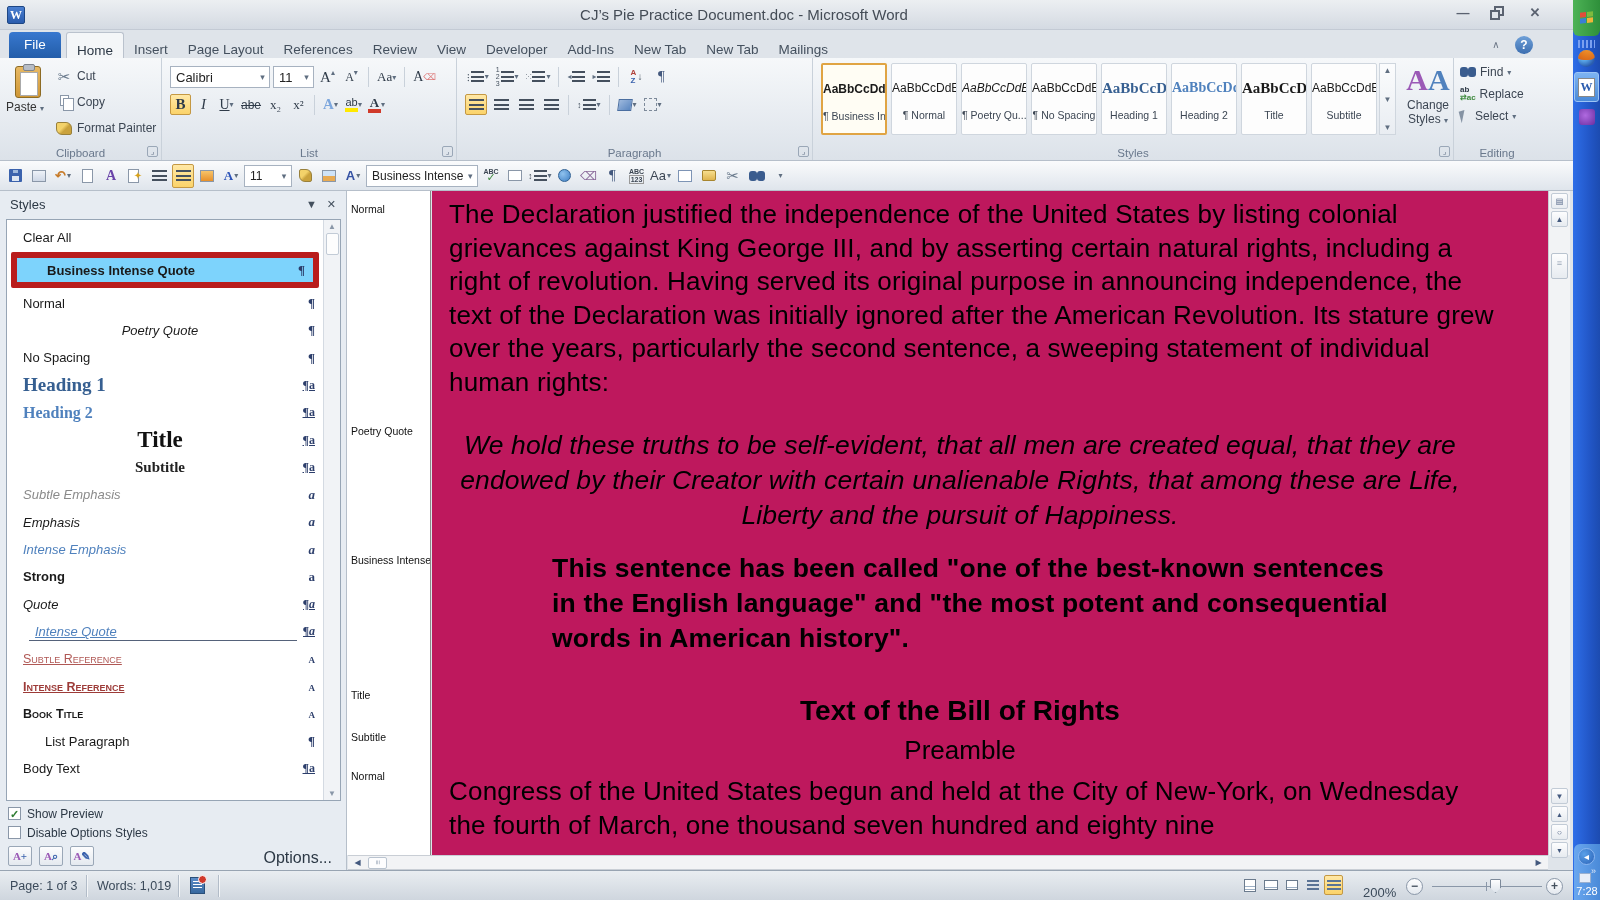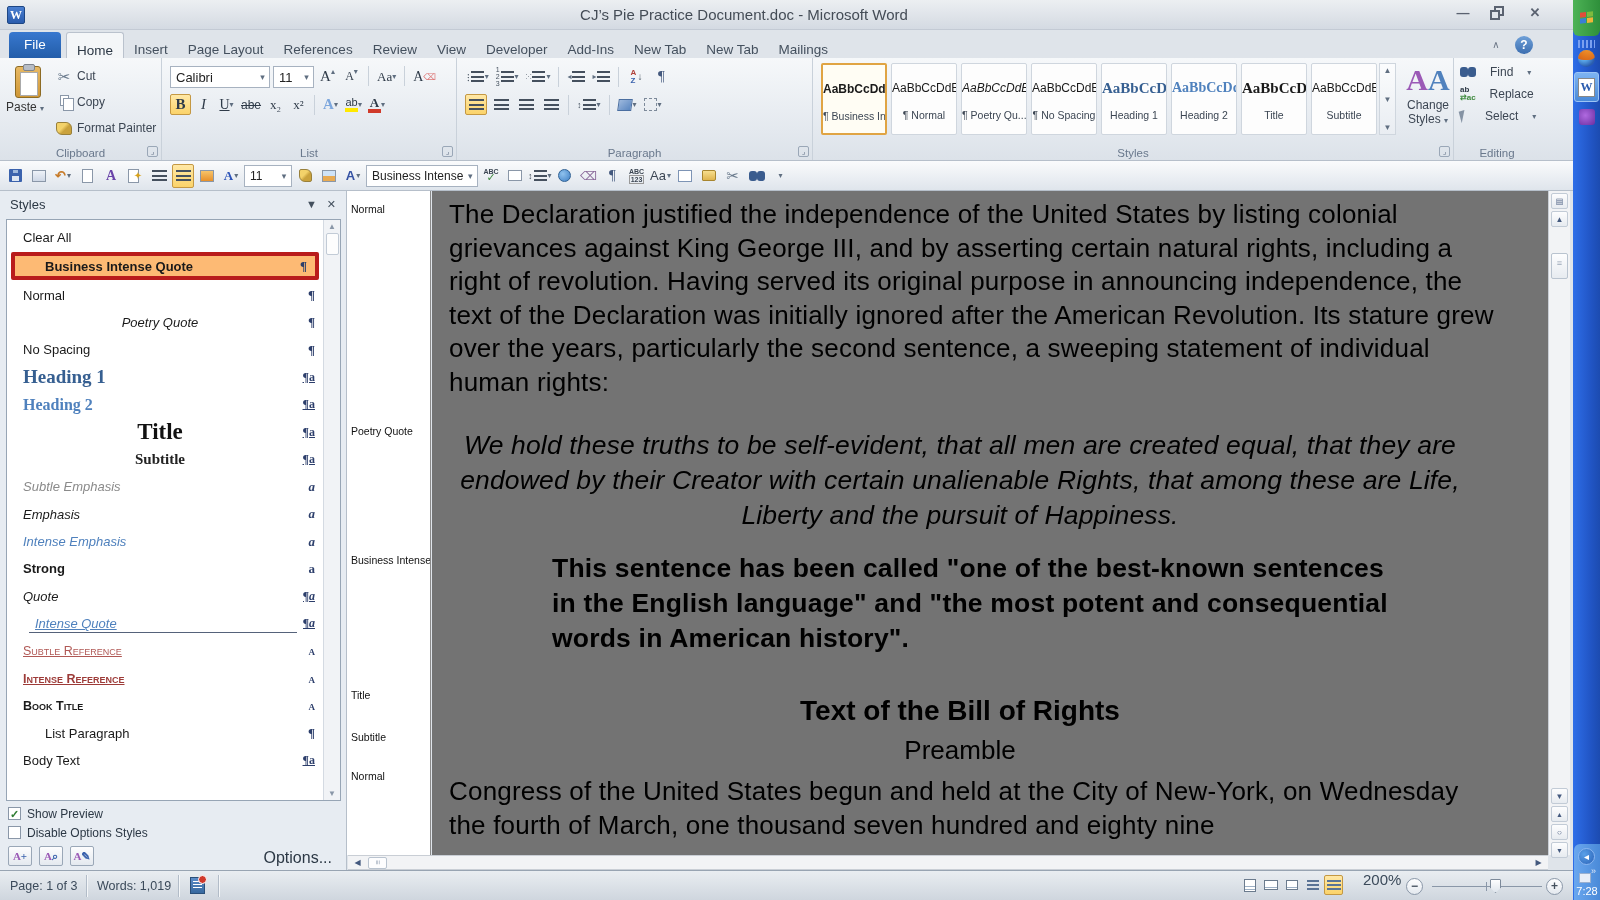--- a/index.html
+++ b/index.html
@@ -40,21 +40,21 @@
 .clipicon:before{content:"";position:absolute;left:4px;top:5px;width:16px;height:22px;background:#fff;border:1px solid #aaa}
 .clipicon:after{content:"";position:absolute;left:7px;top:-3px;width:10px;height:5px;background:#b7bdc6;border:1px solid #7d838c;border-radius:2px}
 .clipsub{display:flex;flex-direction:column;position:absolute;left:56px;top:8px;gap:6px}
 .smbtn{display:flex;align-items:center;gap:5px;font-size:12px;color:#3c4653;height:20px}
 .smbtn .ig{width:16px;text-align:center}
 .ic-cut{color:#6b7b8d;font-size:15px;line-height:1}
 .ic-copy{position:relative;display:inline-block;width:9px;height:11px;background:#fff;border:1px solid #8a97a8}
 .ic-copy:after{content:"";position:absolute;left:2px;top:2px;width:9px;height:11px;border:1px solid #8a97a8;background:#fff}
 .ic-brush{display:inline-block;width:13px;height:13px;background:linear-gradient(135deg,#f3d26a 40%,#caa23c 60%);border:1px solid #99803a;border-radius:2px 6px 2px 6px}
 
-.frow1{position:absolute;left:8px;top:8px;display:flex;align-items:flex-start;gap:3px}
+.frow1{position:absolute;left:8px;top:8px;display:flex;align-items:center;gap:3px}
 .combo{background:#fff;border:1px solid #a7b2c0;height:22px;display:flex;align-items:center;font-size:13px;color:#222;padding-left:5px}
 .combo .arr{margin-left:auto;width:13px;color:#5f6e80;font-size:9px;text-align:center}
 .fontcombo{width:100px}
 .sizecombo{width:41px}
 .fbtn{min-width:21px;height:21px;display:flex;align-items:center;justify-content:center;font-size:13px;color:#2f3b49;padding:0 2px}
 .fbtn.on{background:linear-gradient(#ffe8a6,#fbd36a);border:1px solid #c49843;border-radius:2px}
 .frow2{position:absolute;left:8px;top:36px;display:flex;align-items:center;gap:2px}
 .sep{width:1px;height:20px;background:#c9d1da;margin:0 3px}
 .serif{font-family:"Liberation Serif",serif}
 .u{text-decoration:underline}
@@ -81,21 +81,21 @@
 .scard{width:66px;height:72px;background:#fdfdfd;border:1px solid #cfd6de;border-radius:2px;text-align:center;padding-top:12px;overflow:hidden}
 .scard.sel{border:2px solid #e0a443;background:#fffdf4}
 .sprev{font-size:12px;color:#1a1a1a;line-height:24px;white-space:nowrap}
 .slab{font-size:10.5px;color:#3c4653;margin-top:9px;white-space:nowrap;overflow:hidden}
 .gscroll{position:absolute;left:566px;top:5px;width:17px;height:72px;border:1px solid #cfd6de;background:linear-gradient(#fbfcfd,#e9edf2);display:flex;flex-direction:column;align-items:center;justify-content:space-between;padding:2px 0;font-size:8px;color:#5f6e80}
 .chgstyles{position:absolute;left:588px;top:4px;width:54px;height:86px;text-align:center;font-size:12px;color:#3c4653}
 .chgAA{font-size:30px;line-height:36px;font-family:"Liberation Serif",serif;font-weight:bold}
 .chgAA .a1{color:#9b59b6}.chgAA .a2{color:#4f81bd}
 
 .editcol{position:absolute;left:6px;top:7px;display:flex;flex-direction:column;gap:7px}
-.ebtn{display:flex;align-items:center;gap:14px;font-size:12px;color:#3c4653}
+.ebtn{display:flex;align-items:center;gap:4px;font-size:12px;color:#3c4653}
 .binoc{position:relative;width:16px;height:10px}
 .binoc:before,.binoc:after{content:"";position:absolute;top:0;width:8px;height:10px;background:#3a5c8e;border-radius:3px}
 .binoc:before{left:0}.binoc:after{right:0}
 .abac{font-size:8px;line-height:1;color:#2c3845;font-weight:bold}
 .abac .g{color:#3f8a3f}
 .cursor{width:0;height:0;border-left:6px solid #8593a4;border-right:5px solid transparent;border-bottom:12px solid transparent;border-top:0 solid transparent;transform:rotate(-15deg)}
 
 .toolbar2{position:absolute;left:0;top:161px;width:100%;height:30px;background:linear-gradient(#fafbfc,#dfe5ec);border-bottom:1px solid #b6bfca;display:flex;align-items:center;padding-left:4px;gap:2px}
 .t2b{height:24px;min-width:22px;display:flex;align-items:center;justify-content:center;font-size:13px;color:#3c4653;gap:1px}
 .t2b.on{background:linear-gradient(#ffe8a6,#fbd36a);border:1px solid #c49843;border-radius:2px}
@@ -116,21 +116,21 @@
 .spane-h .hb{margin-left:auto;display:flex;gap:10px;font-size:11px;color:#44505e;font-weight:normal}
 .slistbox{position:absolute;left:6px;top:28px;width:335px;height:582px;background:#fff;border:1px solid #97a5b5}
 .slist{position:absolute;left:0;top:0;right:17px;bottom:0;padding-top:4px;overflow:hidden}
 .sscroll{position:absolute;right:0;top:0;width:17px;height:100%;background:#f1f3f6;border-left:1px solid #d4dae2;display:flex;flex-direction:column;align-items:center;padding:2px 0;font-size:8px;color:#8a97a8}
 .sscroll span:last-child{margin-top:auto}
 .sscroll .tmb{width:13px;height:22px;background:#fdfdfd;border:1px solid #c2cbd6;border-radius:2px;margin-top:2px}
 .sitem{height:27.4px;display:flex;align-items:center;position:relative;padding:0 26px 0 16px;font-size:13px;color:#1a1a1a;white-space:nowrap}
 .mk{position:absolute;right:8px;font-family:"Liberation Serif",serif;font-size:13px;color:#2c3e6b;font-weight:bold}
 .mk.pa{text-decoration:underline;font-size:12px}
 .mk.ca{font-size:13px}
-.si-biq{height:28px;margin:1px 4px;border:4px solid #b91c1c;border-radius:2px;background:#fdba74;font-weight:bold;padding-left:30px}
+.si-biq{height:36px;margin:1px 4px;border:6px solid #b91c1c;border-radius:2px;background:#7dd3fc;font-weight:bold;padding-left:30px}
 .si-poetry{font-style:italic;justify-content:center}
 .si-h1{font-family:"Liberation Serif",serif;font-weight:bold;font-size:19px;color:#365f91}
 .si-h2{font-family:"Liberation Serif",serif;font-weight:bold;font-size:16px;color:#4f81bd}
 .si-title{font-family:"Liberation Serif",serif;font-weight:bold;font-size:23px;color:#111;justify-content:center}
 .si-sub{font-family:"Liberation Serif",serif;font-weight:bold;font-size:15px;color:#222;justify-content:center}
 .si-subem{font-style:italic;color:#8a8a8a}
 .si-em{font-style:italic}
 .si-intem{font-style:italic;color:#4f81bd}
 .si-strong{font-weight:bold}
 .si-quote{font-style:italic}
@@ -144,21 +144,21 @@
 .spane-f{position:absolute;left:8px;top:614px;font-size:12px;color:#2c3845}
 .cbrow{display:flex;align-items:center;gap:6px;height:17px;margin-bottom:2px}
 .cb{width:13px;height:13px;background:#fff;border:1px solid #8a97a8;font-size:11px;line-height:12px;text-align:center;color:#2f7d32;font-weight:bold}
 .sbtns{position:absolute;left:8px;top:655px;display:flex;gap:7px}
 .sbtn{width:24px;height:20px;border:1px solid #9aa7b7;border-radius:2px;background:linear-gradient(#fdfdfe,#e4e9ef);display:flex;align-items:center;justify-content:center;font-size:11px;font-family:"Liberation Serif",serif;font-weight:bold;color:#3a62ad}
 .sbtn .h{color:#9b59b6}
 .optlink{position:absolute;right:14px;top:658px;font-size:16px;color:#2c3845}
 
 .dstrip{position:absolute;left:347px;top:191px;width:84px;height:664px;background:#fff;border-right:1px solid #8a8a8a}
 .dlabel{position:absolute;left:4px;font-size:10.5px;color:#111;white-space:nowrap;overflow:hidden;max-width:79px}
-.doc{position:absolute;left:432px;top:191px;width:1116px;height:664px;background:#737373;overflow:hidden}
+.doc{position:absolute;left:432px;top:191px;width:1116px;height:664px;background:#be185d;overflow:hidden}
 .para{position:absolute;white-space:pre-line;color:#000}
 .p-normal{font-size:26px;line-height:33.6px;letter-spacing:0.2px}
 .p-poetry{font-size:26.5px;line-height:35px;font-style:italic;text-align:center;letter-spacing:0.15px}
 .p-biq{font-size:26.5px;line-height:35.2px;font-weight:bold;letter-spacing:0.2px}
 .p-title{font-size:28px;line-height:30px;font-weight:bold;text-align:center}
 .p-sub{font-size:26px;line-height:28px;text-align:center}
 
 .vscroll{position:absolute;left:1548px;top:191px;width:22px;height:664px;background:#f2f3f5;border-left:1px solid #c9ced5}
 .vsb{position:absolute;left:2px;width:17px;height:16px;background:linear-gradient(#fdfdfe,#e7ebf0);border:1px solid #c2cbd6;border-radius:2px;font-size:8px;color:#44597e;text-align:center;line-height:15px}
 .vthumb{position:absolute;left:2px;top:62px;width:17px;height:26px;background:linear-gradient(#fdfdfe,#e7ebf0);border:1px solid #b9c3cf;border-radius:2px}
@@ -172,21 +172,21 @@
 .stcell{position:absolute;top:0;height:100%;display:flex;align-items:center;padding:0 10px}
 .stsep{position:absolute;top:4px;width:1px;height:22px;background:#b2bcc8;box-shadow:1px 0 0 #f4f6f8}
 .prooficon{width:15px;height:17px;background:linear-gradient(#5b8cc8,#38699f);border:1px solid #2a4f79;position:relative}
 .prooficon:before{content:"";position:absolute;left:2px;top:3px;right:2px;height:1px;background:#fff;box-shadow:0 3px 0 #fff,0 6px 0 #fff}
 .prooficon:after{content:"";position:absolute;right:-3px;top:-3px;width:7px;height:7px;border-radius:50%;background:#d0392b;border:1px solid #fff}
 .viewbtns{position:absolute;left:1240px;top:4px;display:flex;gap:2px}
 .vwb{width:19px;height:20px;display:flex;align-items:center;justify-content:center}
 .vwb.on{background:linear-gradient(#ffe8a6,#fbd36a);border:1px solid #c49843;border-radius:2px}
 .vwic{display:inline-block;width:12px;height:13px;background:linear-gradient(#fff,#fff) 0 0/100% 4px no-repeat,repeating-linear-gradient(to bottom,#9db0c5 0 1px,#fff 1px 3px);border:1px solid #6b7b8d}
 .vwic2{display:inline-block;width:14px;height:11px;background:repeating-linear-gradient(to bottom,#5a7396 0 2px,transparent 2px 4px)}
-.zoomlab{position:absolute;left:1363px;top:0;height:100%;display:flex;align-items:flex-start;font-size:15px}
+.zoomlab{position:absolute;left:1363px;top:0;height:100%;display:flex;align-items:flex-end;font-size:13px}
 .zminus,.zplus{position:absolute;top:7px;width:17px;height:17px;border-radius:50%;border:1px solid #8a97a8;background:linear-gradient(#fdfdfe,#e4e9ef);color:#44505e;text-align:center;line-height:15px;font-size:12px;font-weight:bold}
 .ztrack{position:absolute;left:1432px;top:15px;width:110px;height:1px;background:#8a97a8}
 .ztick{position:absolute;left:1486px;top:11px;width:1px;height:9px;background:#8a97a8}
 .zthumb{position:absolute;left:1490px;top:8px;width:11px;height:14px;background:linear-gradient(#fdfdfe,#dfe5ec);border:1px solid #7d8a9a;border-radius:1px 1px 3px 3px;clip-path:polygon(0 0,100% 0,100% 60%,50% 100%,0 60%)}
 
 .taskbar{position:absolute;left:1573px;top:0;width:27px;height:900px;background:linear-gradient(to right,#2e6ee8,#2257c8 60%,#1c4bb0)}
 .startbtn{position:absolute;left:0;top:0;width:27px;height:36px;background:linear-gradient(to right,#4db356,#2e8f3a);border-radius:0 0 6px 6px;display:flex;align-items:center;justify-content:center}
 .winflag{width:14px;height:12px;display:grid;grid-template-columns:6px 6px;grid-template-rows:5px 5px;gap:1px;transform:skewY(-6deg)}
 .wf1{background:#e24d3a}.wf2{background:#7fba3d}.wf3{background:#3a7fd5}.wf4{background:#f0b53a}
 .tkgrip{position:absolute;left:5px;top:40px;width:17px;height:8px;background:repeating-linear-gradient(to right,#7ba0ef 0 2px,transparent 2px 4px)}

